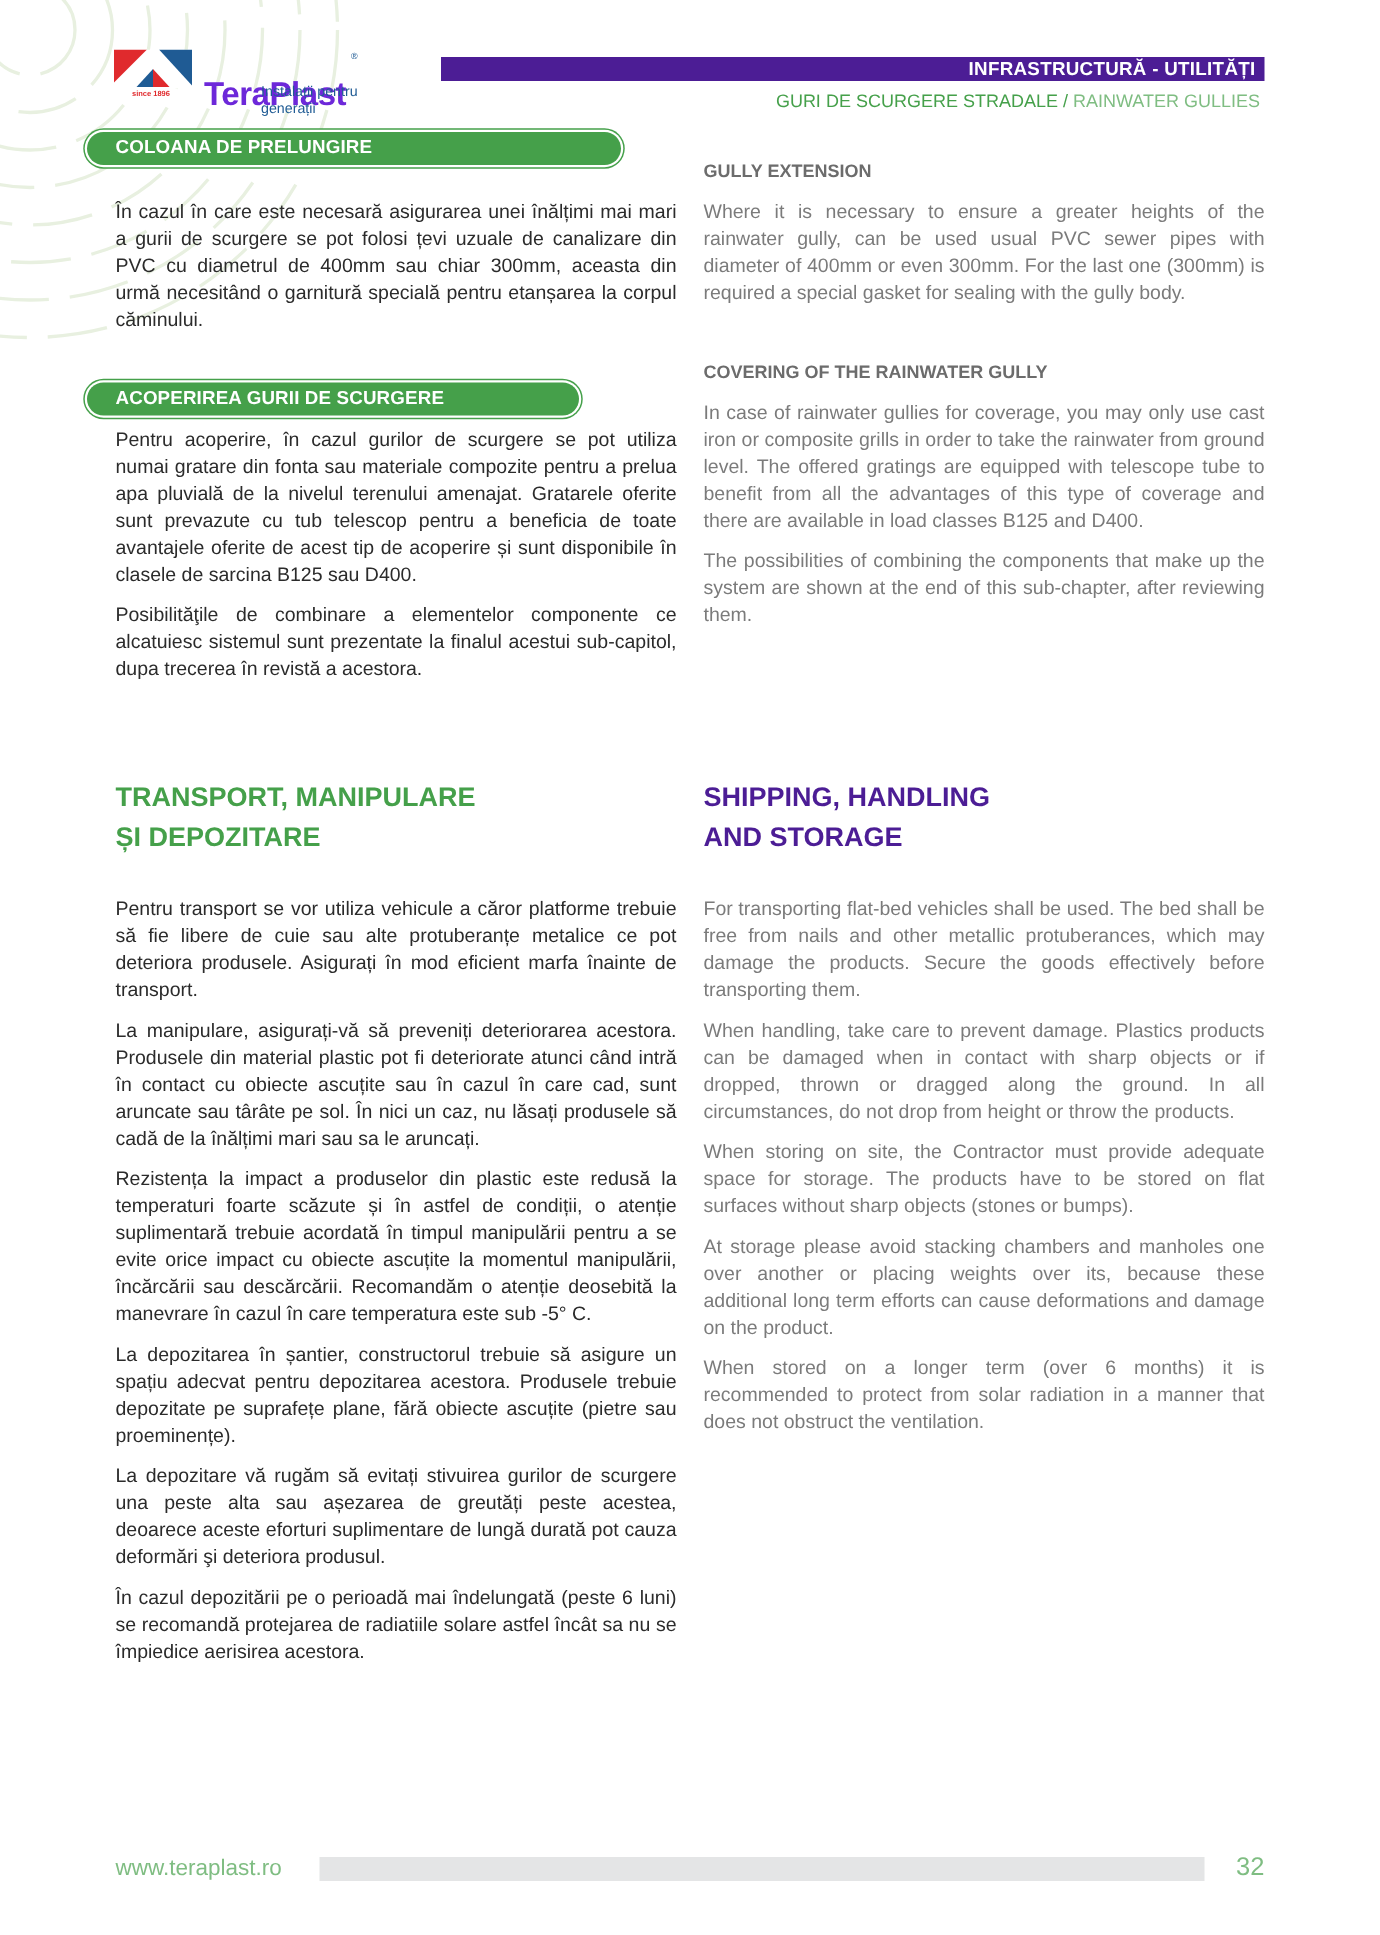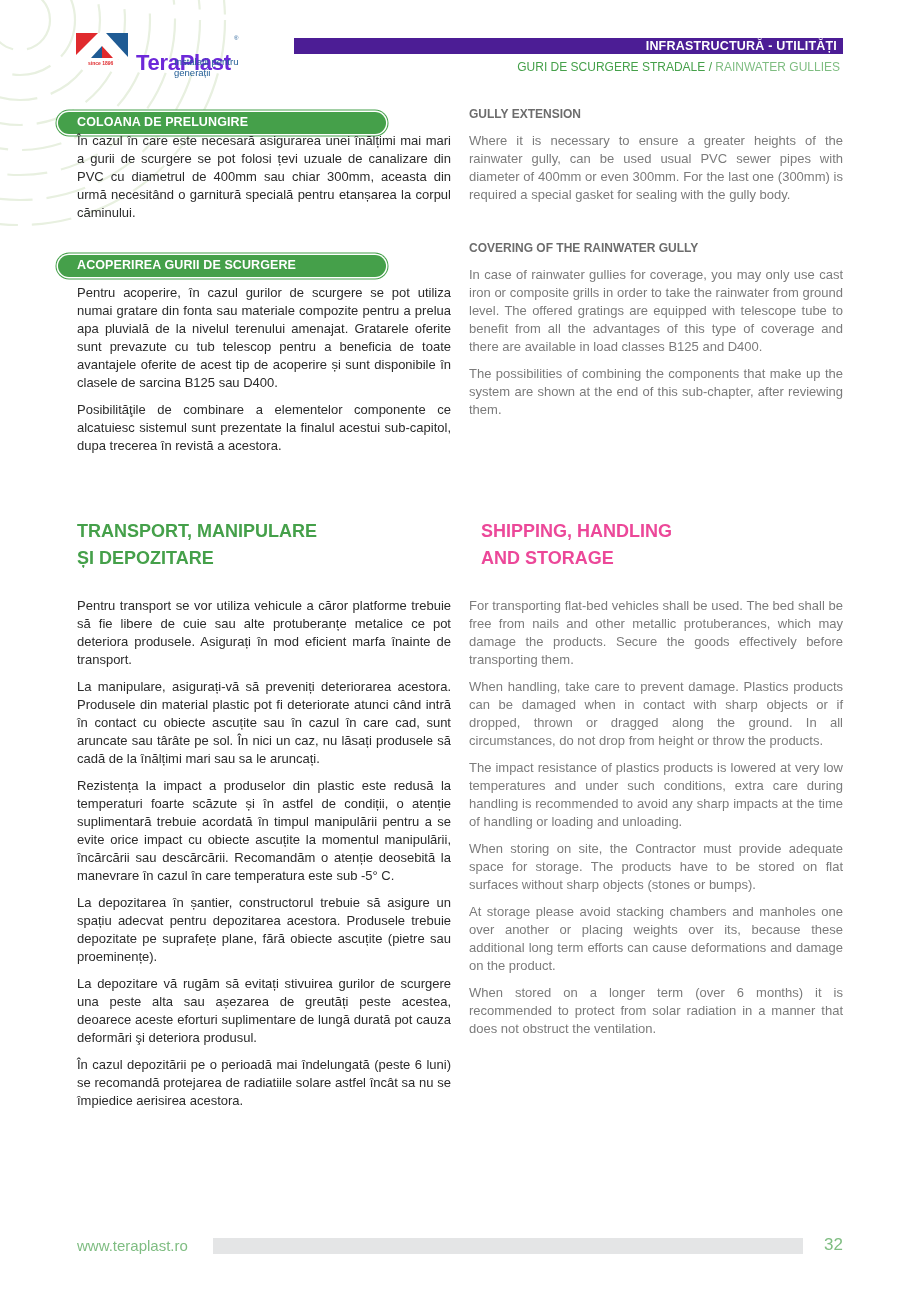--- a/index.html
+++ b/index.html
@@ -29,21 +29,21 @@
   .pill span { position: absolute; left: 19px; top: 3px; color: #fff; font-weight: bold; font-size: 12.5px; letter-spacing: 0.1px; }
 
   .en-heading { font-weight: bold; font-size: 12px; color: #6c6c6c; }
   .para { font-size: 13px; line-height: 18px; text-align: justify; }
   .para p { margin: 0 0 9px 0; }
   .ro { color: #2b2b2b; left: 77px; width: 374px; }
   .en { color: #7b7b7b; left: 469px; width: 374px; }
 
   .big-title { font-size: 18px; font-weight: bold; line-height: 27px; }
   .big-title.ro-t { color: #45a04a; left: 77px; top: 518px; }
-  .big-title.en-t { color: #ec4899; left: 469px; top: 518px; margin-left: 12px; }
+  .big-title.en-t { color: #4c1d95; left: 469px; top: 518px; }
 
   
   .footer-url { left: 77px; top: 1237px; font-size: 15px; color: #7fbd82; }
   .footer-bar { left: 213px; top: 1238px; width: 590px; height: 16px; background: #e4e5e6; }
   .footer-page { left: 824px; top: 1235px; font-size: 17px; color: #7fbd82; }
 </style>
 </head>
 <body>
 
 <svg class="bg-arcs" viewBox="0 0 300 300">
@@ -74,21 +74,21 @@
   <span class="logo-tag">Instalații pentru generații</span>
 </div>
 
 <div class="abs topbar">
   <span class="topbar-label">INFRASTRUCTURĂ - UTILITĂȚI</span>
 </div>
 <div class="abs breadcrumb">
   <span class="bc-ro">GURI DE SCURGERE STRADALE</span><span class="bc-sep"> / </span><span class="bc-en">RAINWATER GULLIES</span>
 </div>
 
-<div class="abs pill" style="top:112px;">
+<div class="abs pill" style="top:88px;padding-left:28px;">
   <span>COLOANA DE PRELUNGIRE</span>
 </div>
 <div class="abs para ro" style="top:132px;">
   <p>În cazul în care este necesară asigurarea unei înălțimi mai mari a gurii de scurgere se pot folosi țevi uzuale de canalizare din PVC cu diametrul de 400mm sau chiar 300mm, aceasta din urmă necesitând o garnitură specială pentru etanșarea la corpul căminului.</p>
 </div>
 <div class="abs en-heading" style="left:469px; top:107px;">GULLY EXTENSION</div>
 <div class="abs para en" style="top:132px;">
   <p>Where it is necessary to ensure a greater heights of the rainwater gully, can be used usual PVC sewer pipes with diameter of 400mm or even 300mm. For the last one (300mm) is required a special gasket for sealing with the gully body.</p>
 </div>
 
@@ -118,21 +118,20 @@
   <p>Pentru transport se vor utiliza vehicule a căror platforme trebuie să fie libere de cuie sau alte protuberanțe metalice ce pot deteriora produsele. Asigurați în mod eficient marfa înainte de transport.</p>
   <p>La manipulare, asigurați-vă să preveniți deteriorarea acestora. Produsele din material plastic pot fi deteriorate atunci când intră în contact cu obiecte ascuțite sau în cazul în care cad, sunt aruncate sau târâte pe sol. În nici un caz, nu lăsați produsele să cadă de la înălțimi mari sau sa le aruncați.</p>
   <p>Rezistența la impact a produselor din plastic este redusă la temperaturi foarte scăzute și în astfel de condiții, o atenție suplimentară trebuie acordată în timpul manipulării pentru a se evite orice impact cu obiecte ascuțite la momentul manipulării, încărcării sau descărcării. Recomandăm o atenție deosebită la manevrare în cazul în care temperatura este sub -5° C.</p>
   <p>La depozitarea în șantier, constructorul trebuie să asigure un spațiu adecvat pentru depozitarea acestora. Produsele trebuie depozitate pe suprafețe plane, fără obiecte ascuțite (pietre sau proeminențe).</p>
   <p>La depozitare vă rugăm să evitați stivuirea gurilor de scurgere una peste alta sau așezarea de greutăți peste acestea, deoarece aceste eforturi suplimentare de lungă durată pot cauza deformări şi deteriora produsul.</p>
   <p>În cazul depozitării pe o perioadă mai îndelungată (peste 6 luni) se recomandă protejarea de radiatiile solare astfel încât sa nu se împiedice aerisirea acestora.</p>
 </div>
 <div class="abs para en" style="top:597px;">
   <p>For transporting flat-bed vehicles shall be used. The bed shall be free from nails and other metallic protuberances, which may damage the products. Secure the goods effectively before transporting them.</p>
   <p>When handling, take care to prevent damage. Plastics products can be damaged when in contact with sharp objects or if dropped, thrown or dragged along the ground. In all circumstances, do not drop from height or throw the products.</p>
-  <p>The impact resistance of plastics products is lowered at very low temperatures and under such conditions, extra care during handling is recommended to avoid any sharp impacts at the time of handling or loading and unloading.</p>
   <p>When storing on site, the Contractor must provide adequate space for storage. The products have to be stored on flat surfaces without sharp objects (stones or bumps).</p>
   <p>At storage please avoid stacking chambers and manholes one over another or placing weights over its, because these additional long term efforts can cause deformations and damage on the product.</p>
   <p>When stored on a longer term (over 6 months) it is recommended to protect from solar radiation in a manner that does not obstruct the ventilation.</p>
 </div>
 
 <a class="abs footer-url">www.teraplast.ro</a>
 <div class="abs footer-bar"></div>
 <div class="abs footer-page">32</div>
 
 </body></html>

